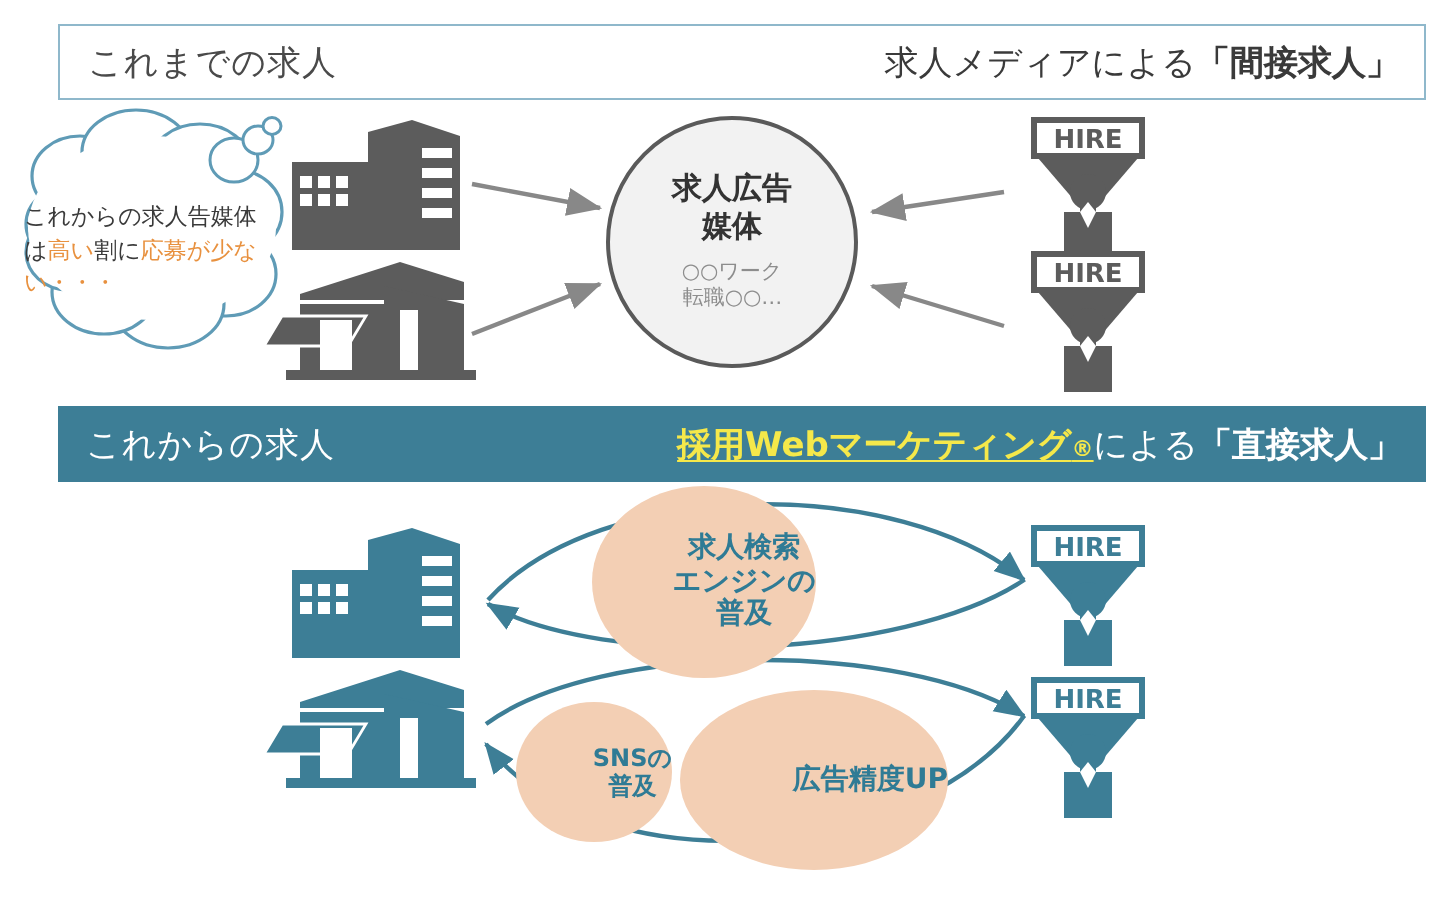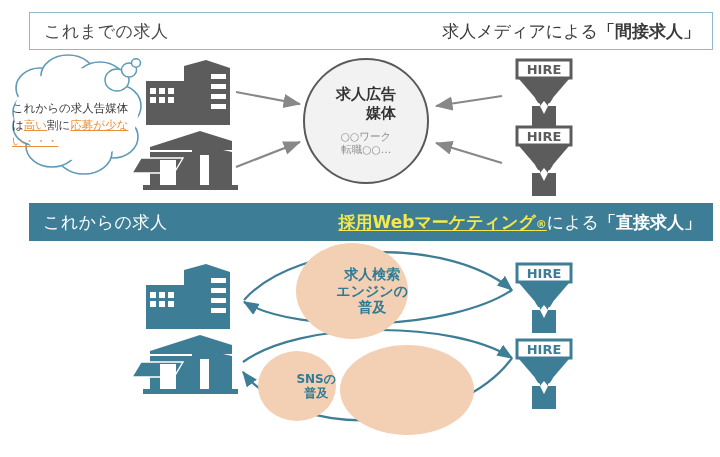--- a/index.html
+++ b/index.html
@@ -71,21 +71,20 @@
     left: 12px;
     top: 100px;
     width: 122px;
     font-size: 11.5px;
     line-height: 1.45;
     color: #3a3a3a;
     text-align: left;
   }
   .or-u {
     color: #e8913f;
-    text-decoration: underline;
     text-underline-offset: 1px;
   }
 
   
   .media-circle {
     left: 303px;
     top: 58px;
     width: 126px;
     height: 126px;
     border-radius: 50%;
@@ -95,21 +94,21 @@
     flex-direction: column;
     align-items: center;
     justify-content: center;
     box-sizing: border-box;
   }
   .media-title {
     font-size: 15px;
     font-weight: bold;
     color: #333333;
     line-height: 1.25;
-    text-align: right;
+    text-align: center;
   }
   .media-sub {
     margin-top: 7px;
     font-size: 10.5px;
     color: #8d8d8d;
     line-height: 1.3;
     text-align: right;
   }
 
   
@@ -331,16 +330,17 @@
 
   <div class="abs peach peach-2">
     <div>
       <div>SNSの</div>
       <div>普及</div>
     </div>
   </div>
 
   <div class="abs peach peach-3">
     <div>
+      <div>広告精度UP</div>
     </div>
   </div>
 
 </div>
 
 </body></html>

